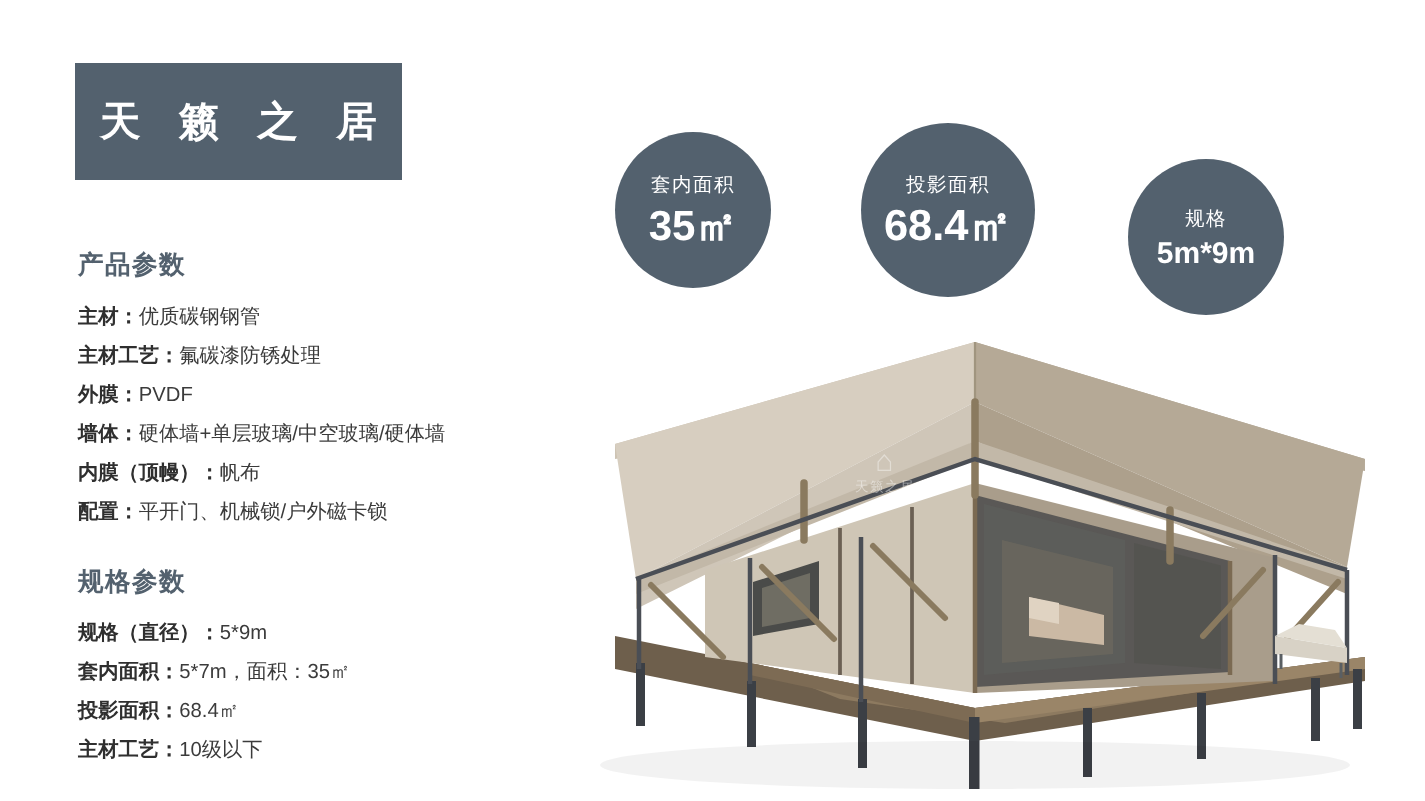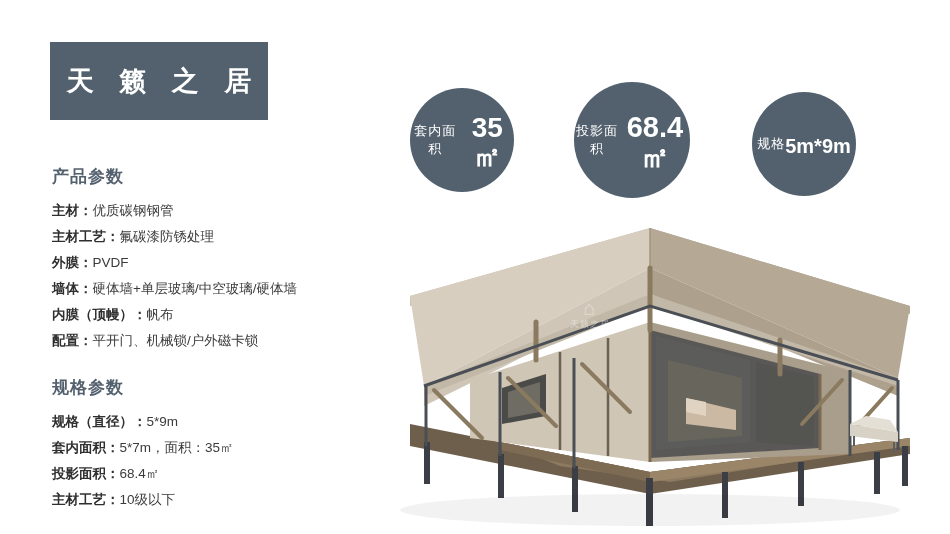--- a/index.html
+++ b/index.html
@@ -67,40 +67,40 @@
     color: #3b3b3b;
   }
 
   
   .badge {
     position: absolute;
     border-radius: 50%;
     background: #53616e;
     color: #ffffff;
     display: flex;
-    flex-direction: row;
+    flex-direction: column;
     align-items: center;
     justify-content: center;
     text-align: center;
   }
   .badge .cap {
     font-size: 13px;
     line-height: 18px;
     letter-spacing: 1px;
   }
   .badge .num {
     font-weight: bold;
     line-height: 1.05;
     margin-top: 4px;
   }
   #badge-0 { left: 410px; top: 88px;  width: 104px; height: 104px; }
   #badge-0 .num { font-size: 28px; }
   #badge-1 { left: 574px; top: 82px;  width: 116px; height: 116px; }
   #badge-1 .num { font-size: 29px; }
-  #badge-2 { left: 752px; top: 92px;  width: 104px; height: 104px; }
+  #badge-2 { left: 752px; top: 106px;  width: 104px; height: 104px; }
   #badge-2 .num { font-size: 20px; }
 
   
   .illustration {
     position: absolute;
     left: 350px;
     top: 210px;
     width: 600px;
     height: 324px;
   }

